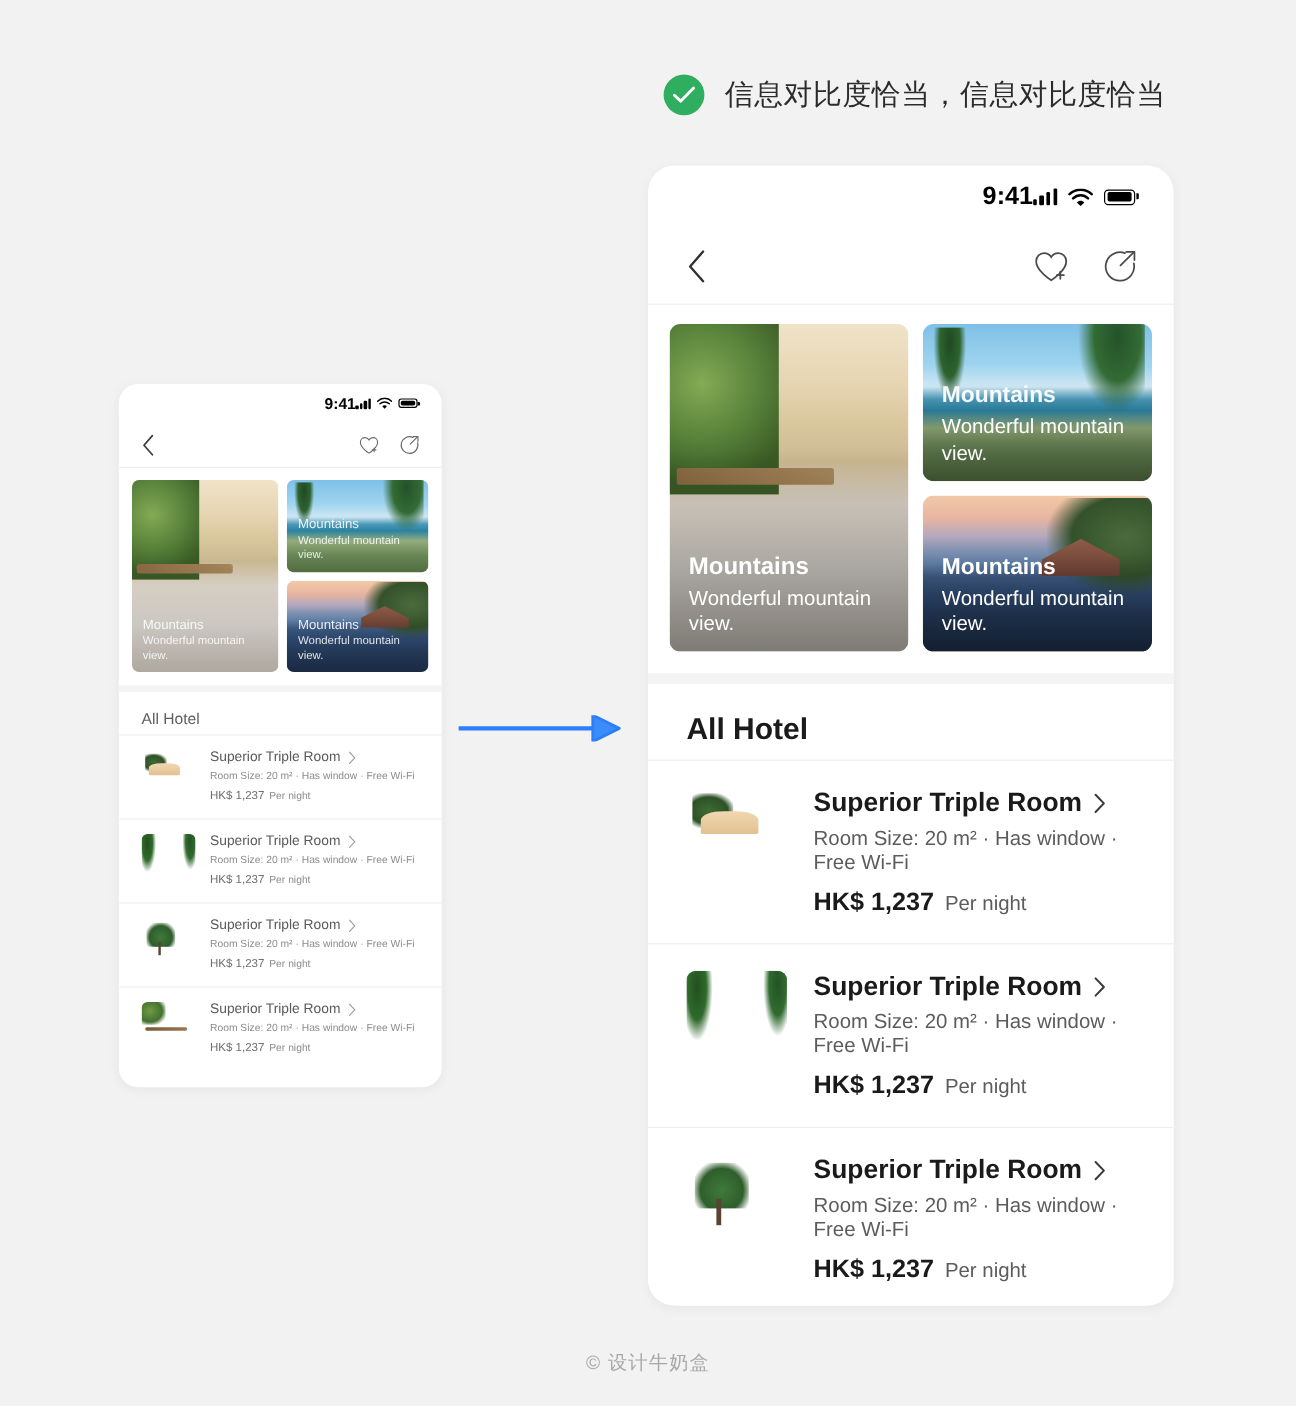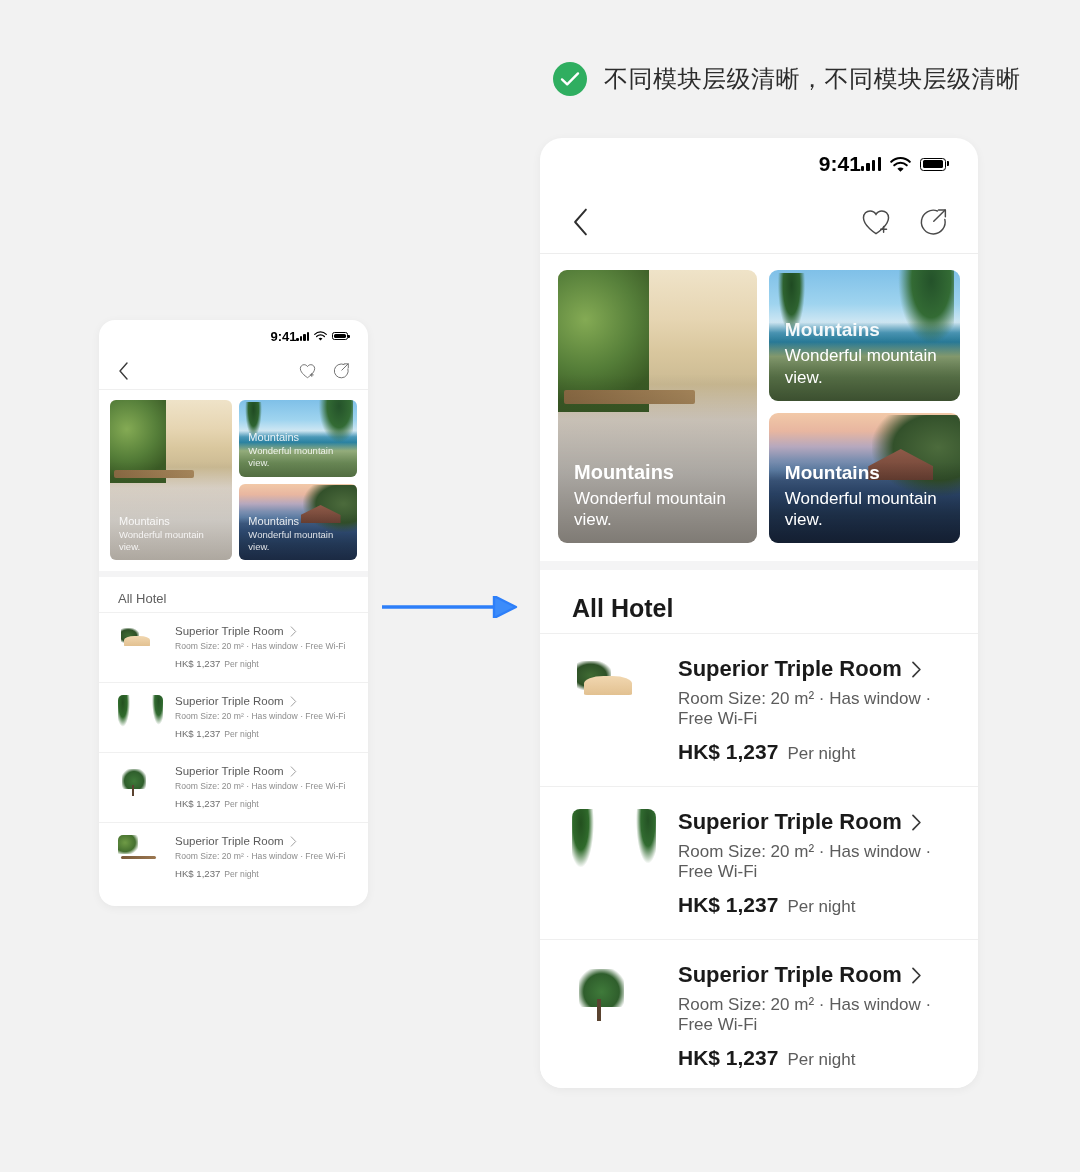--- a/index.html
+++ b/index.html
@@ -192,21 +192,21 @@
 <body>
 
 <div class="stage">
 
   <div class="caption">
     <div class="check-badge">
       <svg width="20" height="18" viewBox="0 0 20 18" aria-hidden="true">
         <path d="M2 9.4 L7.2 14.3 L18 3.4" fill="none" stroke="#fff" stroke-width="2.4" stroke-linecap="round" stroke-linejoin="round"></path>
       </svg>
     </div>
-    <div class="caption-text">不同模块层级清晰，不同模块层级清晰</div>
+    <div class="caption-text">信息对比度恰当，信息对比度恰当</div>
   </div>
 
   <div class="phone left">
     <div class="statusbar">
       <div class="clock">9:41</div>
       <div class="sysicons">
         <div class="bars">
             <i></i>
             <i></i>
             <i></i>
@@ -496,14 +496,15 @@
           <div class="price-line">
             <span class="price">HK$ 1,237</span>
             <span class="per">Per night</span>
           </div>
         </div>
       </div>
 
     </div>
   </div>
 
+  <div class="footer">© 设计牛奶盒</div>
 
 </div>
 
 </body></html>

